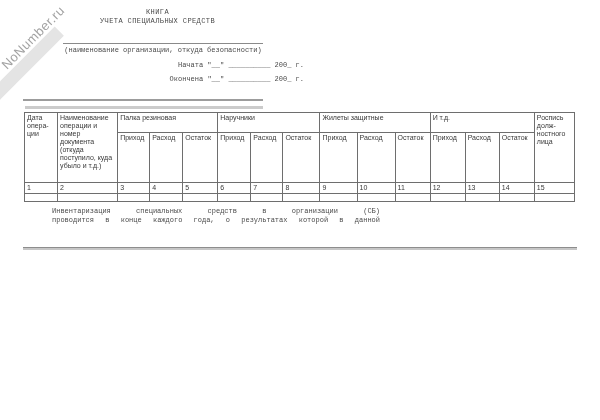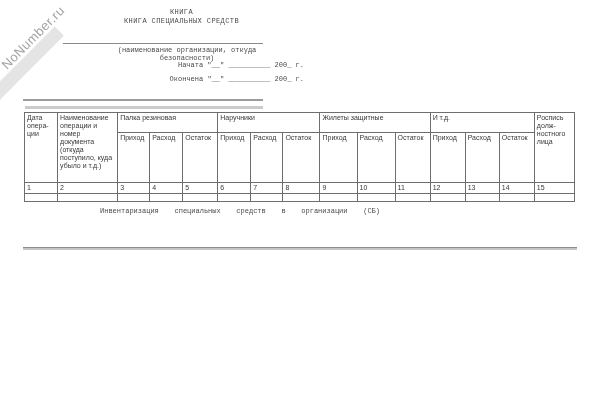--- a/index.html
+++ b/index.html
@@ -1,21 +1,21 @@
 <!DOCTYPE html>
 <html><head>
 <meta charset="utf-8">
 <style>
   * { margin:0; padding:0; box-sizing:border-box; }
   html,body { background:#888; }
   .page {
     position:relative; width:600px; height:420px; background:#ffffff;
     overflow:hidden; font-family:"Liberation Sans", sans-serif; color:#3d3d3d;
   }
-  .mono { font-family:"Liberation Mono","DejaVu Sans Mono",monospace; color:#4a4a4a;padding-left:48px; }
+  .mono { font-family:"Liberation Mono","DejaVu Sans Mono",monospace; color:#4a4a4a; }
 
   
   .wm-band {
     position:absolute; left:-38px; top:65px; width:114px; height:13px;
     background:#e4e4e4; transform:rotate(-45deg);
   }
   .wm-text {
     position:absolute; left:-16px; top:30px; width:98px; text-align:center;
     transform:rotate(-45deg); font-size:13px; letter-spacing:.5px; color:#a3a3a3;
   }
@@ -62,21 +62,21 @@
 </head>
 <body>
 
 <div class="page">
 
   <div class="wm-band"></div>
   <div class="wm-text">NoNumber.ru</div>
 
   <div class="title mono">
     <div>КНИГА</div>
-    <div>КНИГА СПЕЦИАЛЬНЫХ СРЕДСТВ</div>
+    <div>УЧЕТА СПЕЦИАЛЬНЫХ СРЕДСТВ</div>
   </div>
 
   <div class="org-rule"></div>
   <div class="org-caption mono">(наименование организации, откуда безопасности)</div>
 
   <div class="date-line started mono">Начата "__" __________ 200_ г.</div>
   <div class="date-line ended mono">Окончена "__" __________ 200_ г.</div>
 
   <div class="rule-dark"></div>
   <div class="rule-light"></div>
@@ -155,17 +155,18 @@
         <td></td>
         <td></td>
         <td></td>
         <td></td>
       </tr>
     </tbody>
   </table>
 
   <div class="note mono">
     <div class="jl">Инвентаризация специальных средств в организации (СБ)</div>
+    <div class="jl">проводится в конце каждого года, о результатах которой в данной</div>
   </div>
 
   <div class="bottom-rule"></div>
 
 </div>
 
 </body></html>

